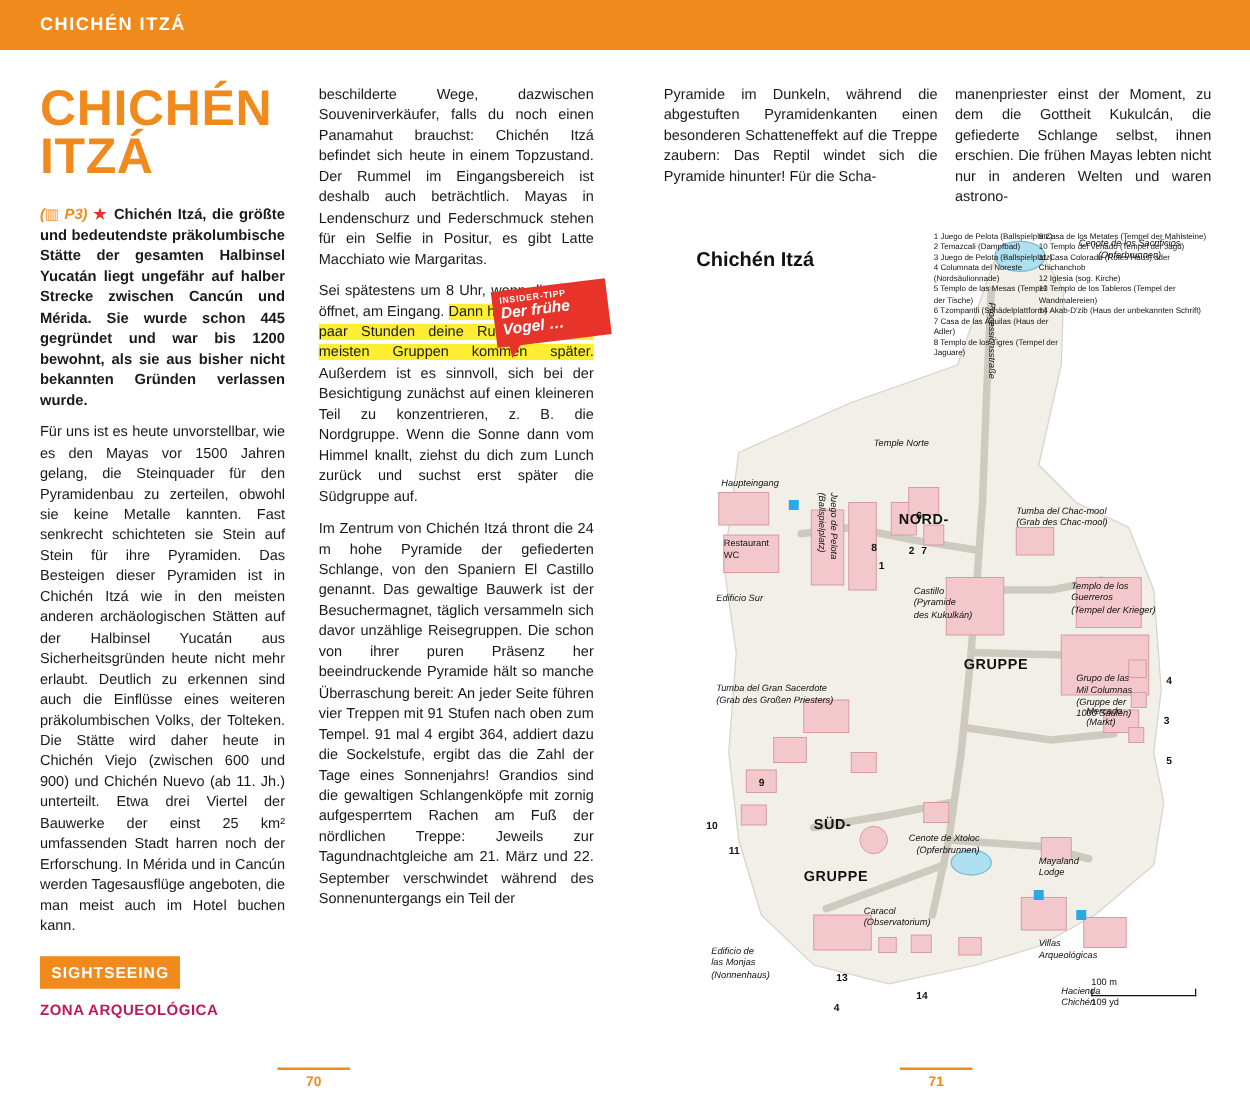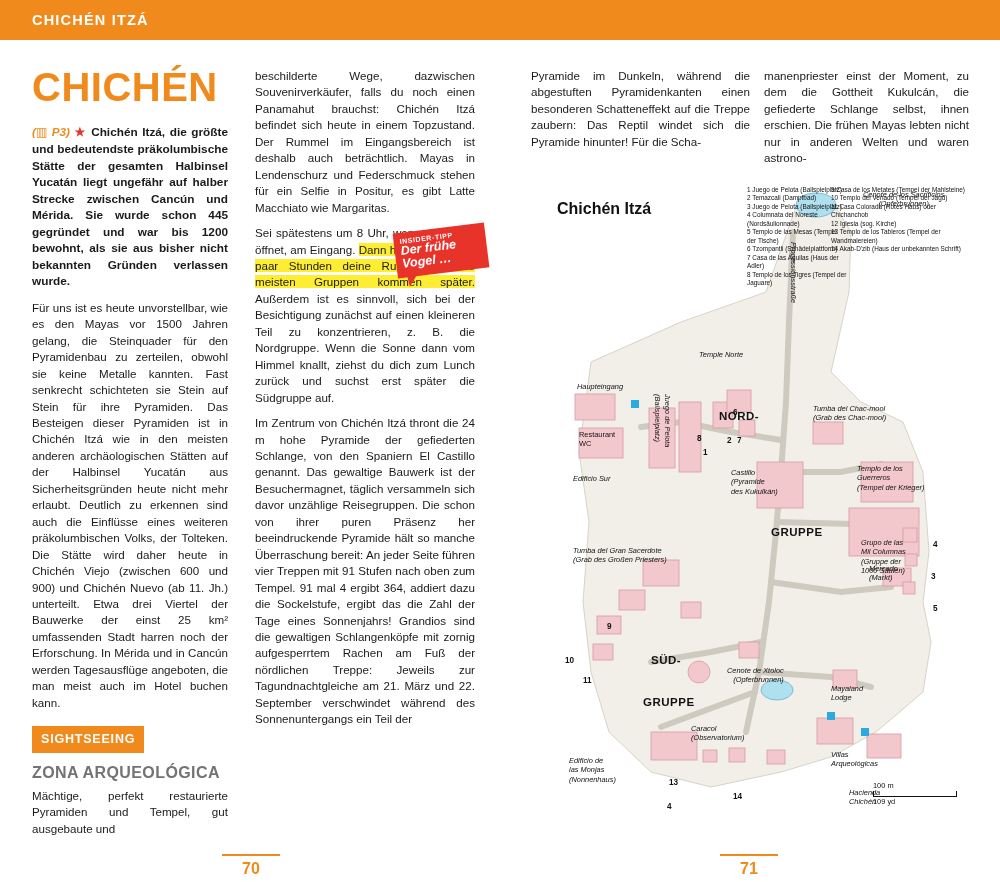--- a/index.html
+++ b/index.html
@@ -101,23 +101,23 @@
     display: inline-block;
     background: #f08a1c;
     color: #ffffff;
     font-weight: bold;
     font-size: 12.5px;
     letter-spacing: 0.8px;
     padding: 5px 9px 4px 9px;
     margin: 6px 0 9px 0;
   }
   .sub-head {
-    color: #737373;
-    font-weight: bold;
-    font-size: 16px;
+    color: #be185d;
+    font-weight: bold;
+    font-size: 12px;
     letter-spacing: 0.4px;
     margin: 0 0 3px 0;
     text-align: left;
   }
 
   
   .insider {
     position: absolute;
     left: 395px;
     top: 228px;
@@ -162,21 +162,21 @@
   .folio-rule {
     position: absolute;
     height: 2px;
     background: #f08a1c;
   }
   #rule-left  { left: 222px; top: 854px; width: 58px; }
   #rule-right { left: 720px; top: 854px; width: 58px; }
   .folio {
     position: absolute;
     top: 860px;
-    font-size: 16px;
+    font-size: 11px;
     font-weight: bold;
     color: #f08a1c;
     text-align: center;
     width: 58px;
   }
   #folio-left  { left: 222px; }
   #folio-right { left: 720px; }
 
   
   .map {
@@ -257,34 +257,34 @@
 <div class="page">
 
   <div class="header-bar">
     <div class="header-left">CHICHÉN ITZÁ</div>
   </div>
   <div class="gutter"></div>
 
   <div class="col" id="col1">
     <div class="title">
       <span>CHICHÉN</span><br>
+      <span>ITZÁ</span>
     </div>
 
     <p class="lead">
       <span class="mapref">(<span style="font-family:'DejaVu Sans',sans-serif;">▥</span> P3)</span>
       <span class="star">★</span>
       <span>Chichén Itzá, die größte und bedeutendste präkolumbische Stätte der gesamten Halbinsel Yucatán liegt ungefähr auf halber Strecke zwischen Cancún und Mérida. Sie wurde schon 445 gegründet und war bis 1200 bewohnt, als sie aus bisher nicht bekannten Gründen verlassen wurde.</span>
     </p>
 
     <p class="body">Für uns ist es heute unvorstellbar, wie es den Mayas vor 1500 Jahren gelang, die Steinquader für den Pyramidenbau zu zerteilen, obwohl sie keine Metalle kannten. Fast senkrecht schichteten sie Stein auf Stein für ihre Pyramiden. Das Besteigen dieser Pyramiden ist in Chichén Itzá wie in den meisten anderen archäologischen Stätten auf der Halbinsel Yucatán aus Sicherheitsgründen heute nicht mehr erlaubt. Deutlich zu erkennen sind auch die Einflüsse eines weiteren präkolumbischen Volks, der Tolteken. Die Stätte wird daher heute in Chichén Viejo (zwischen 600 und 900) und Chichén Nuevo (ab 11. Jh.) unterteilt. Etwa drei Viertel der Bauwerke der einst 25 km² umfassenden Stadt harren noch der Erforschung. In Mérida und in Cancún werden Tagesausflüge angeboten, die man meist auch im Hotel buchen kann.</p>
 
     <div class="section-head">SIGHTSEEING</div>
 
     <div class="sub-head">ZONA ARQUEOLÓGICA</div>
-    <p class="body">Mächtige, perfekt restaurierte Pyramiden und Tempel, gut ausgebaute und</p>
   </div>
 
   <div class="col" id="col2">
     <p class="body">beschilderte Wege, dazwischen Souvenirverkäufer, falls du noch einen Panamahut brauchst: Chichén Itzá befindet sich heute in einem Topzustand. Der Rummel im Eingangsbereich ist deshalb auch beträchtlich. Mayas in Lendenschurz und Federschmuck stehen für ein Selfie in Positur, es gibt Latte Macchiato wie Margaritas.</p>
     <p class="body">
       <span>Sei spätestens um 8 Uhr, wenn die Stätte öffnet, am Eingang.</span>
       <mark class="hl">Dann hast du noch ein paar Stunden deine Ruhe, denn die meisten Gruppen kommen später.</mark>
       <span>Außerdem ist es sinnvoll, sich bei der Besichtigung zunächst auf einen kleineren Teil zu konzentrieren, z. B. die Nordgruppe. Wenn die Sonne dann vom Himmel knallt, ziehst du dich zum Lunch zurück und suchst erst später die Südgruppe auf.</span>
     </p>
     <p class="body">Im Zentrum von Chichén Itzá thront die 24 m hohe Pyramide der gefiederten Schlange, von den Spaniern El Castillo genannt. Das gewaltige Bauwerk ist der Besuchermagnet, täglich versammeln sich davor unzählige Reisegruppen. Die schon von ihrer puren Präsenz her beeindruckende Pyramide hält so manche Überraschung bereit: An jeder Seite führen vier Treppen mit 91 Stufen nach oben zum Tempel. 91 mal 4 ergibt 364, addiert dazu die Sockelstufe, ergibt das die Zahl der Tage eines Sonnenjahrs! Grandios sind die gewaltigen Schlangenköpfe mit zornig aufgesperrtem Rachen am Fuß der nördlichen Treppe: Jeweils zur Tagundnachtgleiche am 21. März und 22. September verschwindet während des Sonnenuntergangs ein Teil der</p>

